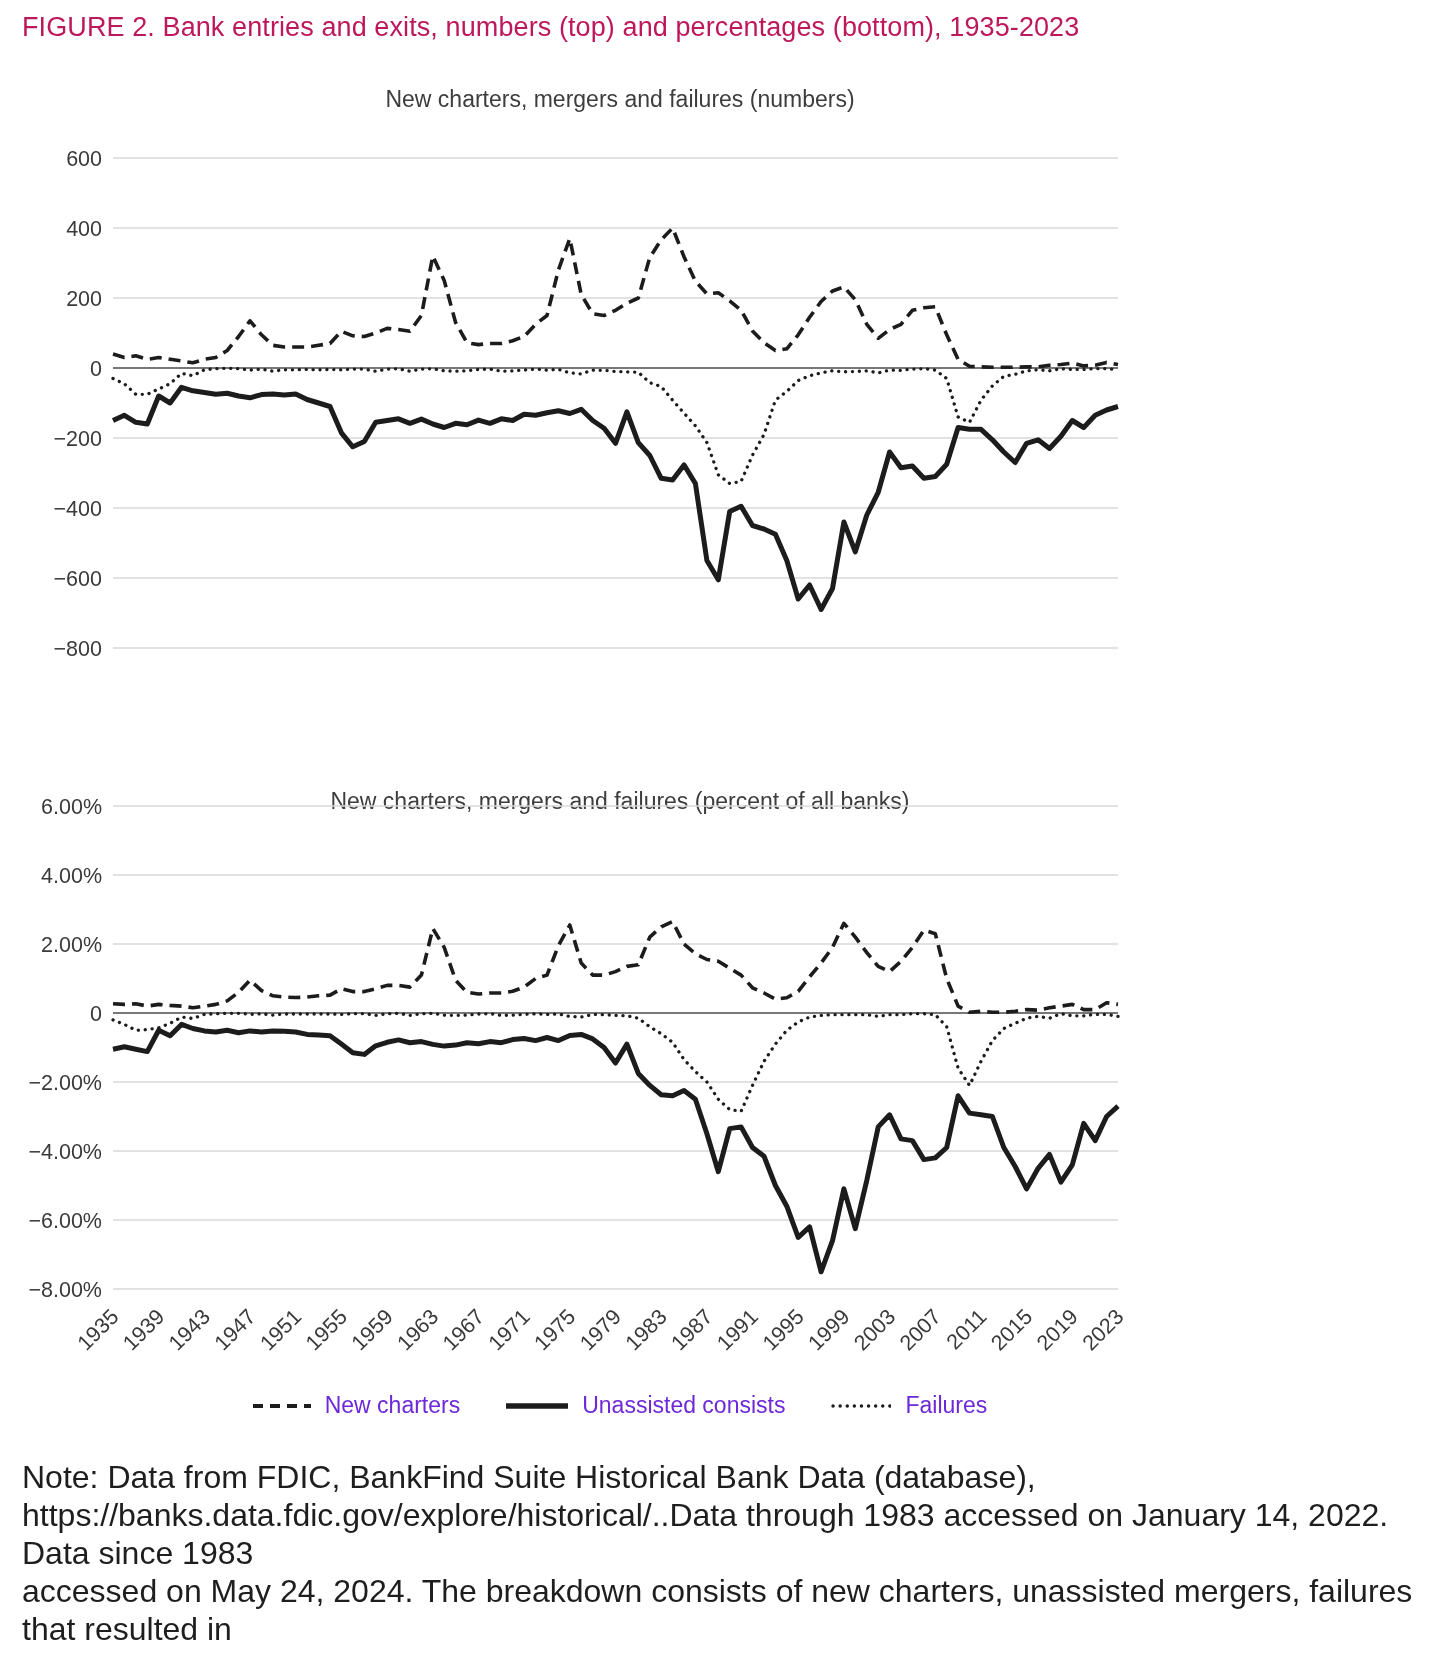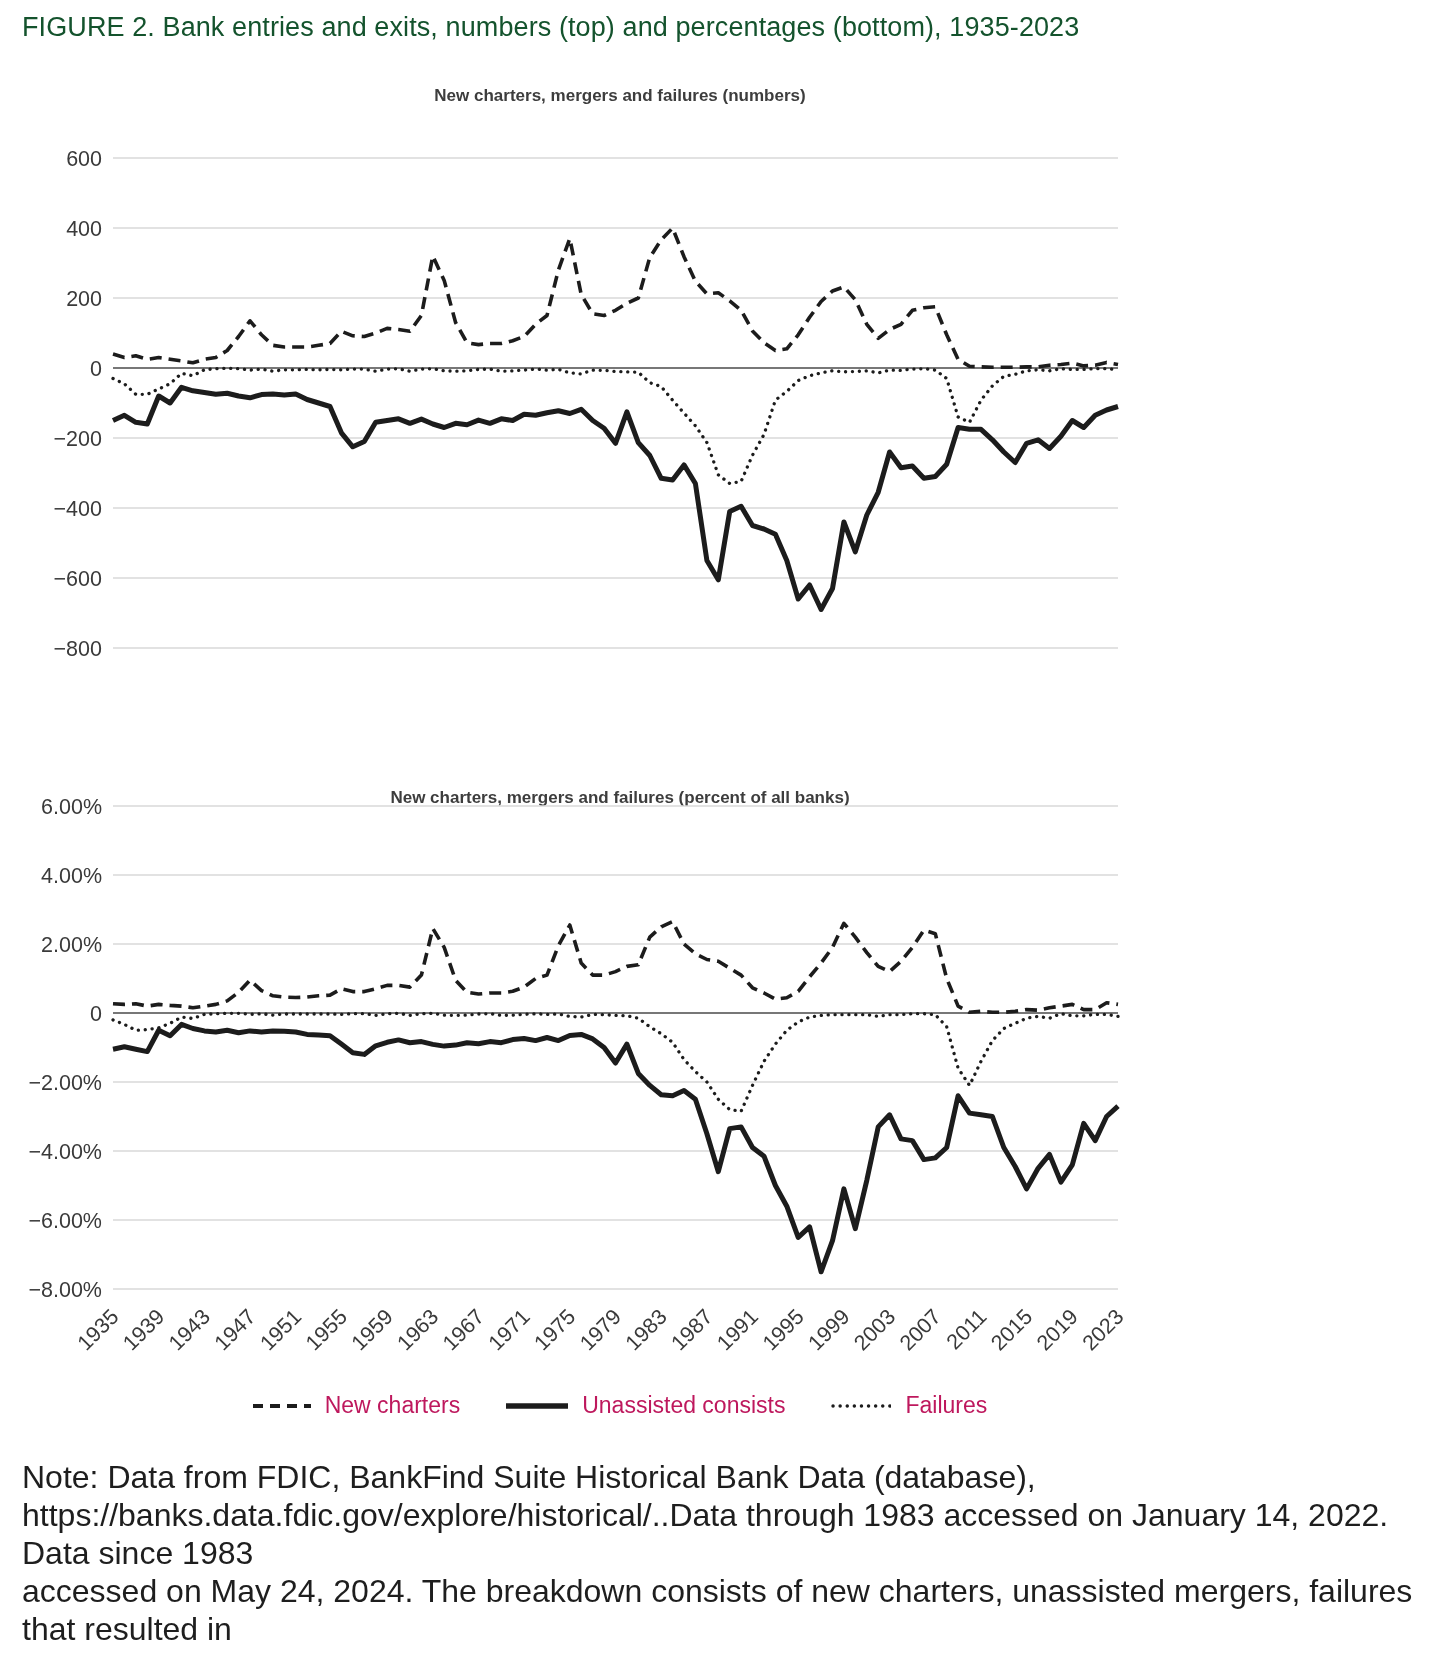--- a/index.html
+++ b/index.html
@@ -1,29 +1,29 @@
 <!DOCTYPE html>
 <html><head>
 <meta charset="utf-8">
 <style>
   html,body{margin:0;padding:0;background:#ffffff;}
   .page{position:relative;width:1440px;height:1655px;background:#fff;
         font-family:"Liberation Sans", sans-serif;color:#1b1b1b;overflow:hidden;}
   .figure-title{position:absolute;left:22px;top:12px;width:1400px;
-        font-size:27px;font-weight:400;color:#14532d;letter-spacing:0.1px;}
+        font-size:27px;font-weight:400;color:#be185d;letter-spacing:0.1px;}
   .chart-title{position:absolute;left:0;width:1240px;text-align:center;
-        font-size:17px;font-weight:700;color:#3d3d3d;}
+        font-size:23px;font-weight:400;color:#3d3d3d;}
   #t1{top:86px;}
   #t2{top:748px;margin-top:40px;}
   svg.chart{position:absolute;left:0;}
   #chart1{top:118px;}
   #chart2{top:780px;}
   .legend{position:absolute;top:1392px;left:0;width:1240px;
         display:flex;justify-content:center;align-items:center;gap:46px;}
-  .legend-item{display:flex;align-items:center;gap:14px;font-size:23px;color:#be185d;}
+  .legend-item{display:flex;align-items:center;gap:14px;font-size:23px;color:#6d28d9;}
   .legend-item svg{display:block;}
   .note{position:absolute;left:22px;top:1458px;width:1392px;
         font-size:32px;line-height:38px;color:#1e1e1e;white-space:pre-line;}
 </style>
 </head>
 <body>
 
 <div class="page">
 
   <div class="figure-title">FIGURE 2. Bank entries and exits, numbers (top) and percentages (bottom), 1935-2023</div>

